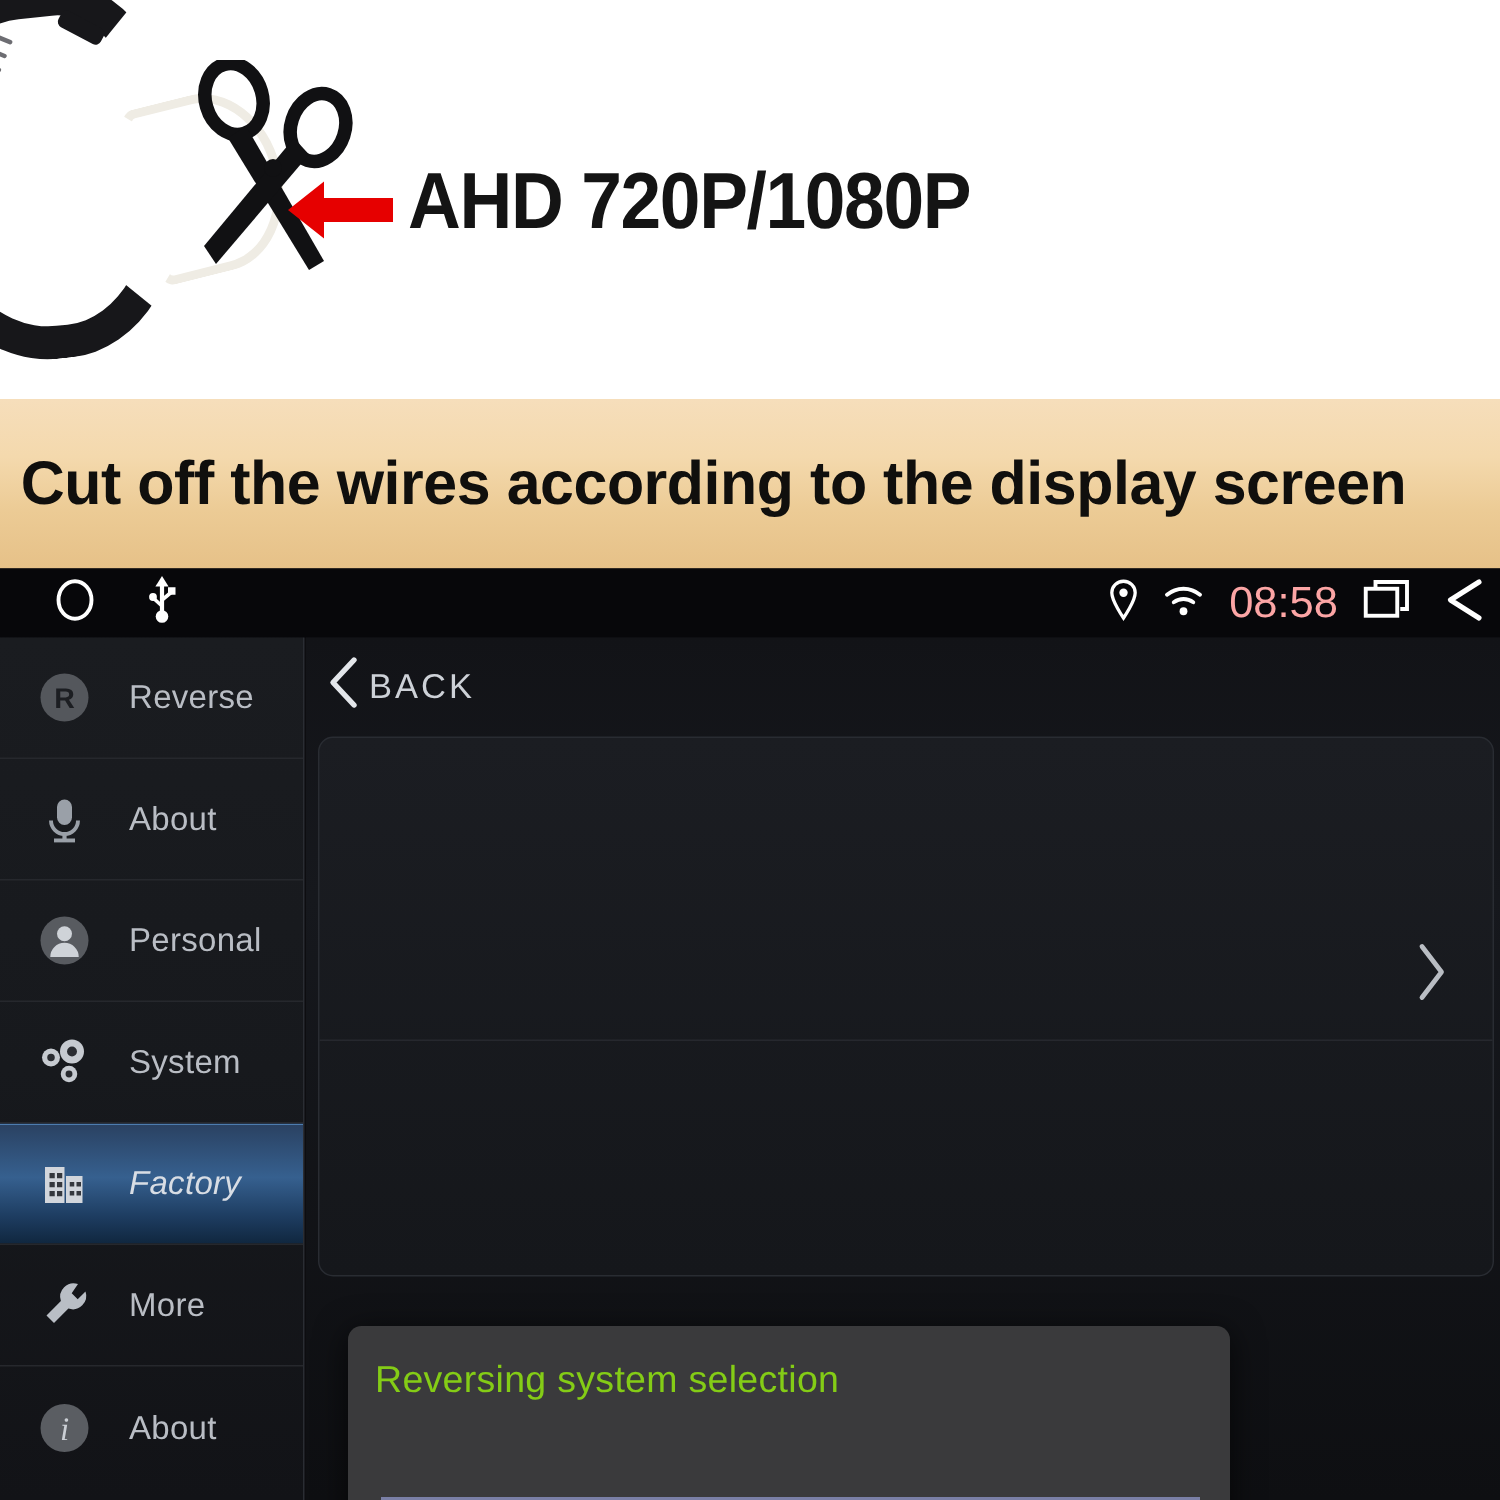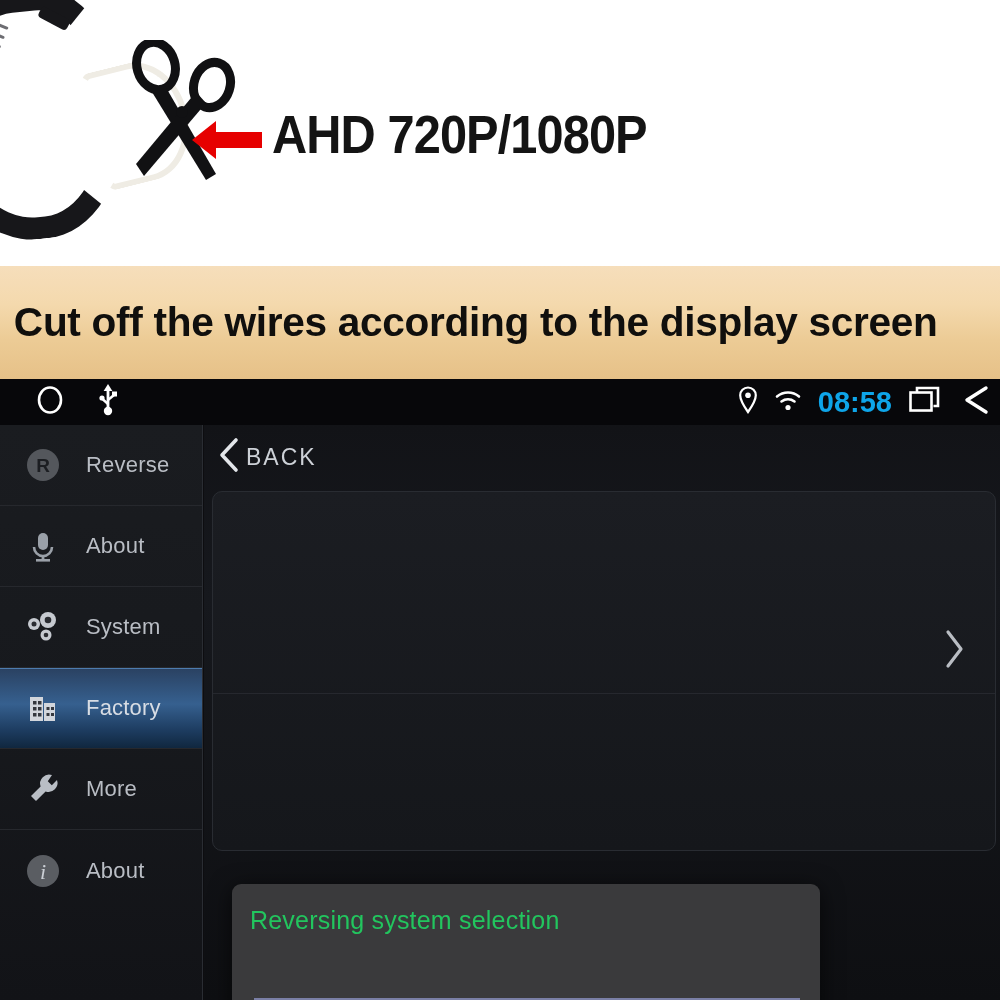--- a/index.html
+++ b/index.html
@@ -88,21 +88,21 @@
     position: absolute; left: 0; top: 0; width: 1000px; height: 46px;
     background: #07070a;
     display: flex; align-items: center;
   }
   .sb-left { display: flex; align-items: center; gap: 34px; padding-left: 36px; }
   .sb-right {
     position: absolute; right: 0; top: 0; height: 46px;
     display: flex; align-items: center; gap: 16px; padding-right: 6px;
   }
   .sb-time {
-    font-size: 29px; font-weight: 700; color: #0ea5e9;
+    font-size: 29px; font-weight: 400; color: #fca5a5;
     letter-spacing: 0px; line-height: 1;
   }
 
   
   .sidebar {
     position: absolute; left: 0; top: 46px; width: 203px; height: 575px;
     background: linear-gradient(180deg,#1a1c20 0%, #17191d 50%, #121317 100%);
     border-right: 1px solid #2a2d33;
   }
   .side-item {
@@ -114,21 +114,21 @@
     border-bottom: 1px solid #26282d;
   }
   .side-item:last-child { border-bottom: none; }
   .side-item.active {
     background: linear-gradient(180deg,#2a4161 0%, #36608f 45%, #1d3c60 78%, #10273f 100%);
     box-shadow: inset 0 1px 0 #4d7cae;
   }
   .side-label {
     font-size: 22px; color: #b9bdc4; letter-spacing: 0.2px;
   }
-  .side-item.active .side-label { color: #d8dde4; }
+  .side-item.active .side-label { color: #d8dde4; font-style: italic; }
   .side-icon { width: 46px; height: 46px; display:flex; align-items:center; justify-content:center; flex: 0 0 46px; }
 
   
   .content {
     position: absolute; left: 204px; top: 46px; right: 0; bottom: 0;
     background: linear-gradient(180deg,#121317 0%, #16181d 30%, #0e0f12 100%);
   }
   .back-row {
     position: absolute; left: 12px; top: 10px;
     display: flex; align-items: center; gap: 4px;
@@ -155,21 +155,21 @@
   .dialog {
     position: absolute; left: 232px; top: 505px;
     width: 588px; height: 426px;
     background: #3a3a3c;
     border-radius: 9px;
     z-index: 20;
     box-shadow: 0 4px 22px rgba(0,0,0,0.65);
   }
   .dlg-title {
     position: absolute; left: 18px; top: 22px;
-    font-size: 25px; color: #22c55e; letter-spacing: 0.2px;
+    font-size: 25px; color: #84cc16; letter-spacing: 0.2px;
   }
   .dlg-list { position: absolute; left: 22px; top: 114px; width: 546px; }
   .dlg-divider-top { height: 2px; background: #7a7fa6; width: 546px; }
 </style>
 </head>
 <body>
 
 <div id="page">
 
   <div class="photo-pane">
@@ -274,20 +274,30 @@
           <svg width="40" height="40" viewBox="0 0 40 40">
             <rect x="15" y="7" width="10" height="17" rx="5" fill="#9aa0a8"></rect>
             <path d="M11 21 a9 9 0 0 0 18 0" fill="none" stroke="#9aa0a8" stroke-width="2.6"></path>
             <rect x="18.6" y="29" width="2.8" height="5" fill="#9aa0a8"></rect>
             <rect x="13" y="33" width="14" height="2.6" fill="#9aa0a8"></rect>
           </svg>
         </span>
         <span class="side-label">About</span>
       </div>
 
+      <div class="side-item">
+        <span class="side-icon">
+          <svg width="40" height="40" viewBox="0 0 40 40">
+            <circle cx="20" cy="20" r="16" fill="#585b60"></circle>
+            <circle cx="20" cy="15.5" r="5" fill="#cfd3d8"></circle>
+            <path d="M10.5 31 a9.5 9.5 0 0 1 19 0 Z" fill="#cfd3d8"></path>
+          </svg>
+        </span>
+        <span class="side-label">Personal</span>
+      </div>
 
       <div class="side-item">
         <span class="side-icon">
           <svg width="44" height="40" viewBox="0 0 44 40">
             <g fill="#c6cad0">
               <circle cx="27" cy="13" r="8"></circle>
               <circle cx="13" cy="17" r="6"></circle>
               <circle cx="25" cy="28" r="5.5"></circle>
             </g>
             <g fill="#2a2c31">

